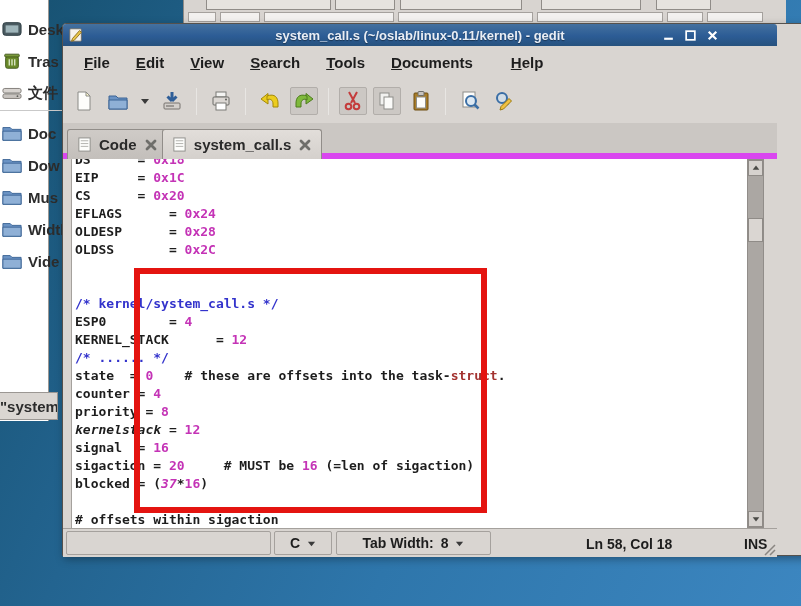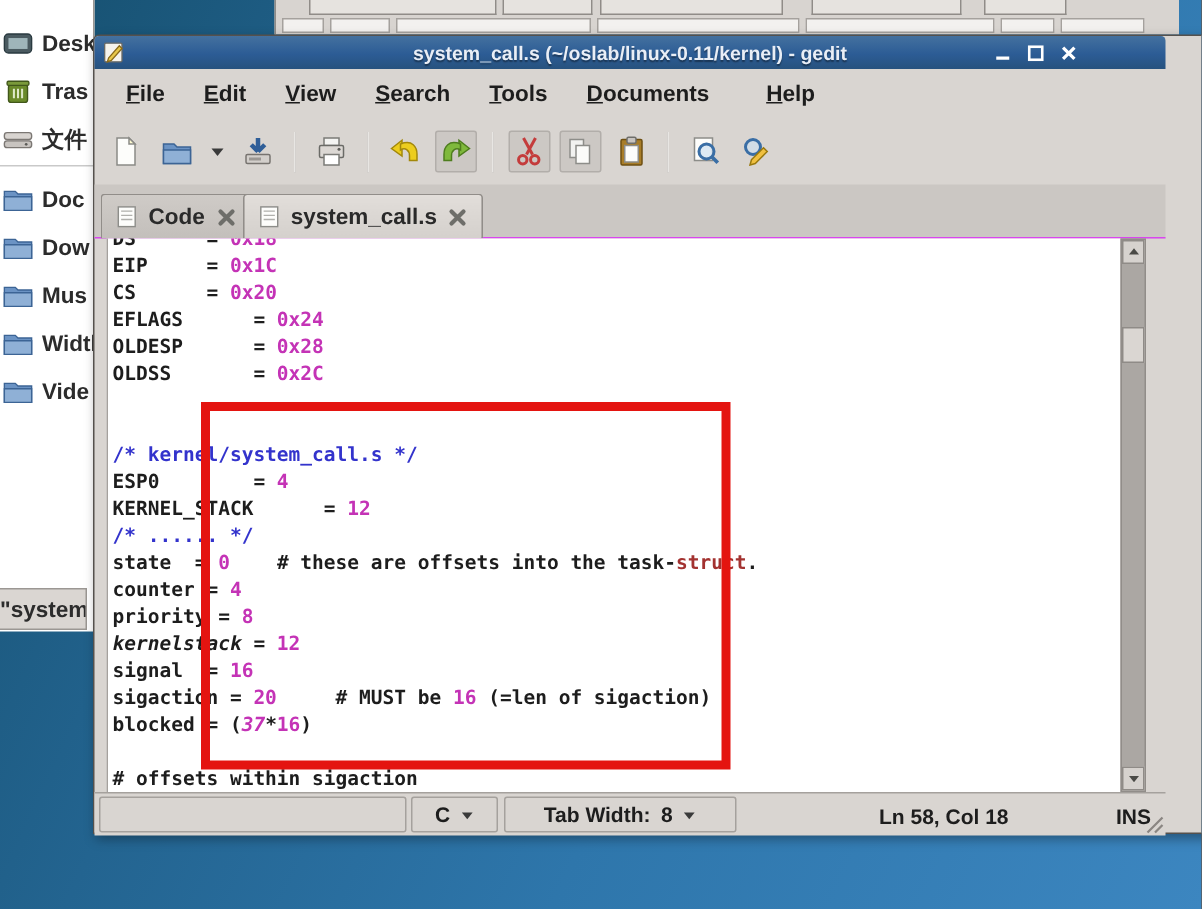--- a/index.html
+++ b/index.html
@@ -2,21 +2,21 @@
 <html><head>
 <meta charset="utf-8">
 <style>
   html,body{margin:0;padding:0;background:#222;}
   *{box-sizing:border-box;}
   .screen{position:relative;width:801px;height:606px;overflow:hidden;
     font-family:"Liberation Sans",sans-serif;
     background:linear-gradient(115deg,#16506f 0%,#236490 30%,#2e76ab 60%,#3c86c0 100%);}
 
   
-  .fm-window{position:absolute;left:0;top:0;width:63px;height:421px;background:#fff;
+  .fm-window{position:absolute;left:0;top:0;width:49px;height:421px;background:#fff;
     border-right:1px solid #9b9793;padding-left:48px;}
   .fm-items{position:absolute;left:0;top:0;width:63px;height:392px;overflow:hidden;}
   .fm-row{position:absolute;left:2px;height:26px;display:flex;align-items:center;white-space:nowrap;}
   .fm-row .icn{width:20px;height:20px;flex:0 0 20px;}
   .fm-row .lbl{margin-left:6px;font-size:15px;font-weight:600;color:#2c2c2c;}
   .fm-sep{position:absolute;left:0;width:63px;height:0;border-top:1px solid #c9c9c9;}
   .fm-status{position:absolute;left:0;top:392px;width:58px;height:28px;background:#dad6d2;
     border:1px solid #9b9793;border-left:none;display:flex;align-items:center;overflow:hidden;}
   .fm-status span{font-size:15px;font-weight:600;color:#2c2c2c;white-space:nowrap;}
 
@@ -46,21 +46,21 @@
   .toolbar{position:absolute;left:0;top:55px;width:714px;height:44px;display:flex;align-items:center;
     padding-left:7px;gap:6px;}
   .tbtn{width:28px;height:28px;display:flex;align-items:center;justify-content:center;border-radius:2px;}
   .tbtn .icn{width:22px;height:22px;}
   .tbtn.framed{background:#ccc8c4;border:1px solid #b2aeaa;}
   .tbtn.narrow{width:14px;}
   .tbtn.narrow .icn{width:10px;height:10px;}
   .tsep{width:1px;height:27px;background:#a8a4a0;margin:0 4px;border-right:1px solid #e8e6e3;}
 
   .tabbar{position:absolute;left:0;top:99px;width:714px;height:36px;background:#cbc7c3;
-    border-bottom:1px solid #d946ef;}
+    border-bottom:6px solid #d946ef;}
   .tab{position:absolute;top:6px;height:30px;display:flex;align-items:center;gap:7px;padding:0 9px;
     border:1px solid #918d89;border-bottom:none;border-radius:3px 3px 0 0;
     background:linear-gradient(#cfcbc7,#c3bfbb);}
   .tab.active{background:linear-gradient(#e2deda,#d4d0cc);}
   .tab .icn{width:15px;height:15px;}
   .tab .tab-label{font-size:15px;font-weight:600;color:#2a2a2a;white-space:nowrap;}
   .tab .x{width:14px;height:14px;}
 
   .editor{position:absolute;left:8px;top:135px;width:676px;height:369px;background:#fff;overflow:hidden;
     border-left:1px solid #a5a19d;}

